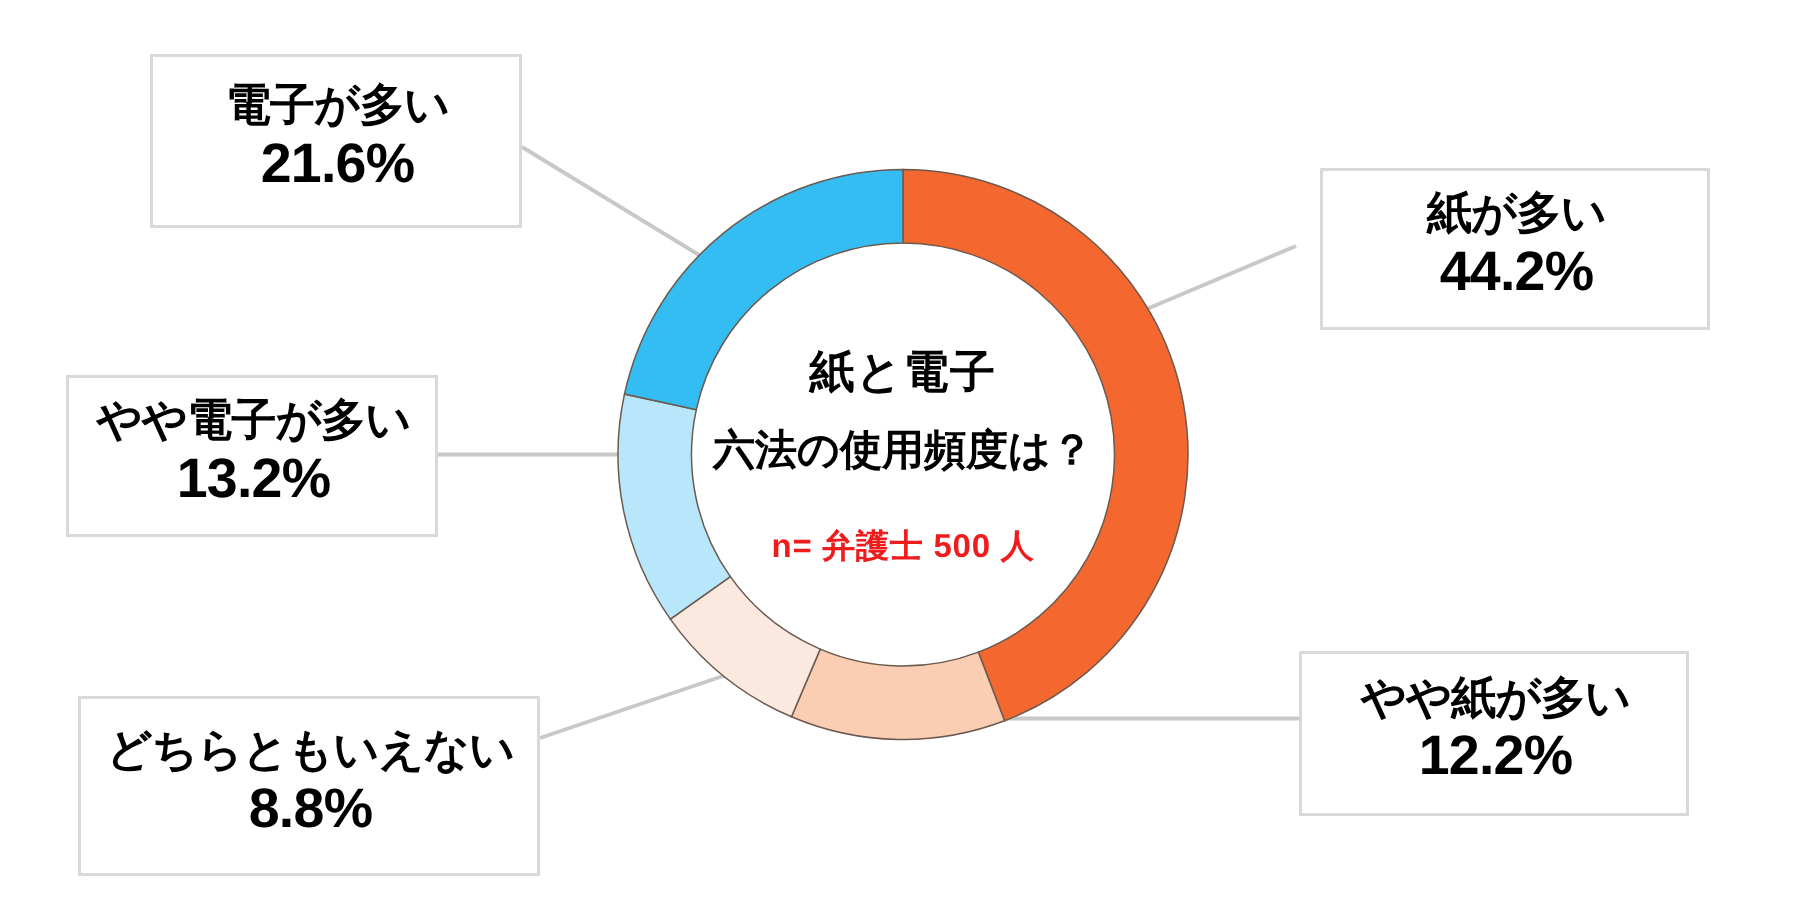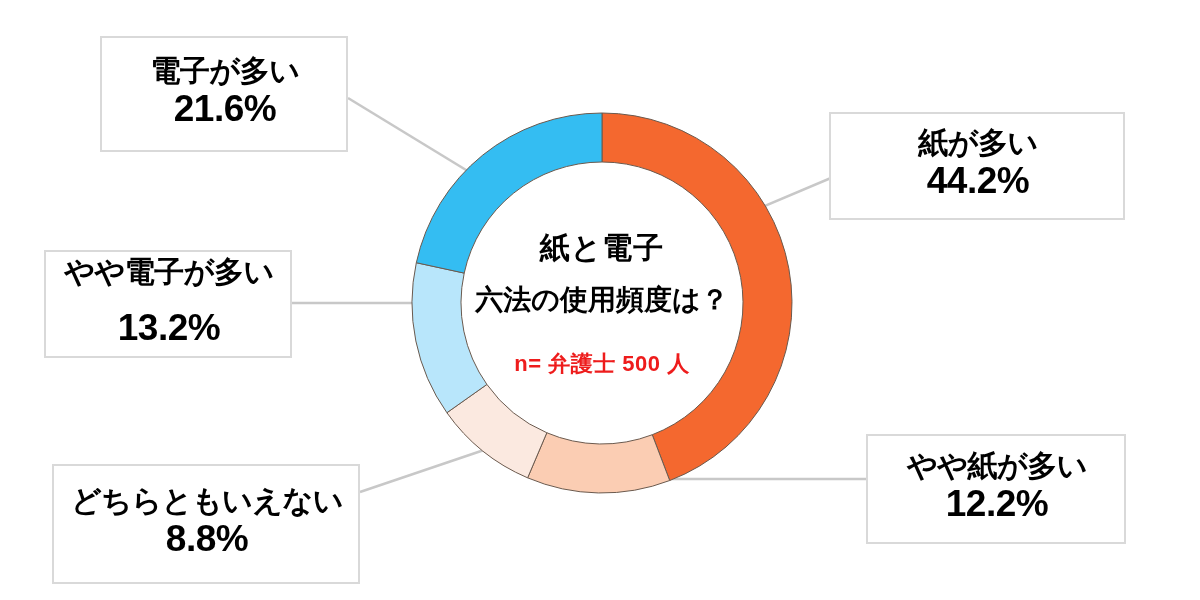--- a/index.html
+++ b/index.html
@@ -54,23 +54,23 @@
   .callout .c-value {
     font-size: 37px;
     font-weight: bold;
     white-space: nowrap;
     margin-top: 2px;
     letter-spacing: -0.5px;
   }
 
   
   #callout-denshi        { left: 100px; top: 36px;  width: 248px; height: 116px; }
-  #callout-yaya-denshi   { left: 44px;  top: 250px; width: 248px; height: 108px; justify-content: space-between; }
+  #callout-yaya-denshi   { left: 44px;  top: 250px; width: 248px; height: 108px; }
   #callout-dochira       { left: 52px;  top: 464px; width: 308px; height: 120px; }
-  #callout-kami         { right: 75px;  top: 112px; width: 296px; height: 108px; }
+  #callout-kami         { right: 60px;  top: 112px; width: 260px; height: 108px; }
   #callout-yaya-kami    { right: 74px;  top: 434px; width: 260px; height: 110px; }
 
   
   #donut-center-text {
     position: absolute;
     left: 452px;
     top: 228px;
     width: 300px;
     height: 170px;
     display: flex;

